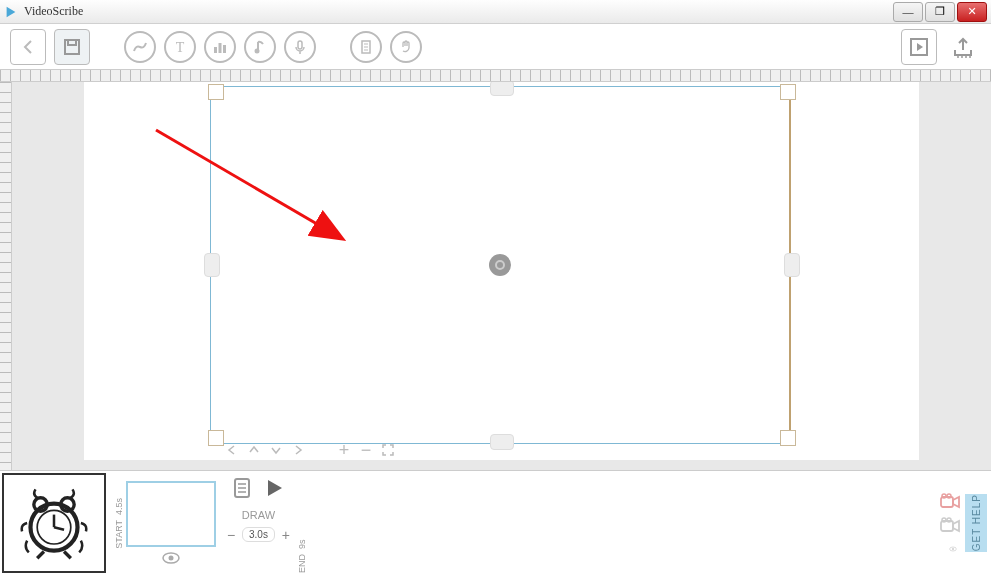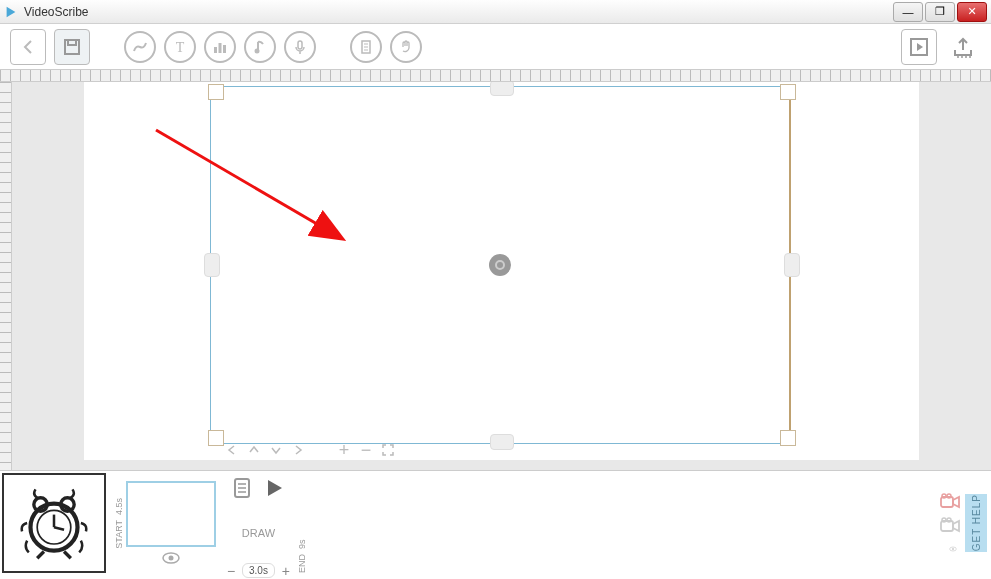--- a/index.html
+++ b/index.html
@@ -1,19 +1,19 @@
 <!DOCTYPE html>
 <html><head>
 <meta charset="utf-8">
 <style>
   * { box-sizing: border-box; margin: 0; padding: 0; }
   body { font-family: Arial, sans-serif; background: #fff; width: 991px; height: 579px; overflow: hidden; position: relative; }
   
   
-  .titlebar { height: 24px; background: linear-gradient(#fefefe, #eaeaea); border-bottom: 1px solid #d0d0d0; display: flex; align-items: center; padding: 0 4px; }
+  .titlebar { height: 24px; background: linear-gradient(#fefefe, #eaeaea); border-bottom: 1px solid #d0d0d0; display: flex; align-items: center; padding: 0 4px; font-family: Liberation Serif, serif; }
   .titlebar .app-icon { width: 14px; height: 14px; margin-right: 6px; }
   .titlebar .title { font-size: 12px; color: #333; flex: 1; }
   .win-btns { display: flex; gap: 0; }
   .win-btn { width: 30px; height: 20px; border: 1px solid #aaa; background: linear-gradient(#f5f5f5,#e0e0e0); font-size: 11px; display:flex; align-items:center; justify-content:center; cursor:pointer; border-radius:3px; margin-left:2px; }
   .win-btn.close { background: linear-gradient(#e87070,#c82020); color:#fff; border-color:#a01010; }
   
   
   .toolbar { height: 46px; border-bottom: 1px solid #ccc; display:flex; align-items:center; padding: 0 10px; gap: 8px; background:#fff; }
   .tb-btn { width: 36px; height: 36px; border: 1px solid #bbb; border-radius: 4px; display:flex; align-items:center; justify-content:center; color:#999; cursor:pointer; background:#fff; }
   .tb-btn.square { border-radius: 4px; }
@@ -49,21 +49,21 @@
   .nav-btn { width:16px; height:16px; display:flex;align-items:center;justify-content:center; cursor:pointer; color:#bbb; }
   
   
   .timeline { height: 105px; border-top:1px solid #ccc; position:relative; display:flex; align-items:stretch; background:#fff; }
   .tl-thumb { width:104px; height:100px; border:2px solid #333; margin:2px; display:flex; align-items:center; justify-content:center; }
   .tl-thumb svg { width:84px; height:84px; }
   .tl-selected { display:flex; align-items:center; margin:2px 4px; }
   .tl-start-label { writing-mode: vertical-rl; transform: rotate(180deg); font-size:9px; color:#999; padding:2px; }
   .tl-frame { width:90px; height:66px; background:#fff; border:2px solid #9ecfe5; }
   .tl-eye { margin: 0 6px; color:#aaa; }
-  .tl-controls { display:flex; flex-direction:column; align-items:center; gap:20px; padding:6px 4px; }
+  .tl-controls { display:flex; flex-direction:column; align-items:center; gap:2px; padding:6px 4px; }
   .tl-ctrl-row { display:flex; gap:10px; align-items:center; }
   .tl-draw-label { font-size:11px; color:#999; margin:4px 0; }
   .tl-time-row { display:flex; align-items:center; gap:4px; }
   .tl-time-btn { width:14px;height:14px; font-size:14px; color:#888; cursor:pointer; display:flex;align-items:center;justify-content:center; }
   .tl-time-box { border:1px solid #ddd; padding:1px 6px; font-size:10px; color:#555; border-radius:6px; }
   .tl-right { margin-left:auto; display:flex; align-items:center; padding:4px; }
   .tl-record { display:flex; flex-direction:column; gap:6px; padding:4px; color:#ccc; }
   .tl-record .active { color:#e8a0a0; }
   .tl-eye2 { color:#ccc; align-self:flex-end; padding:4px 8px; font-size:18px; }
   .get-help { width:22px; background:#b8def0; display:flex; align-items:center; justify-content:center; }

